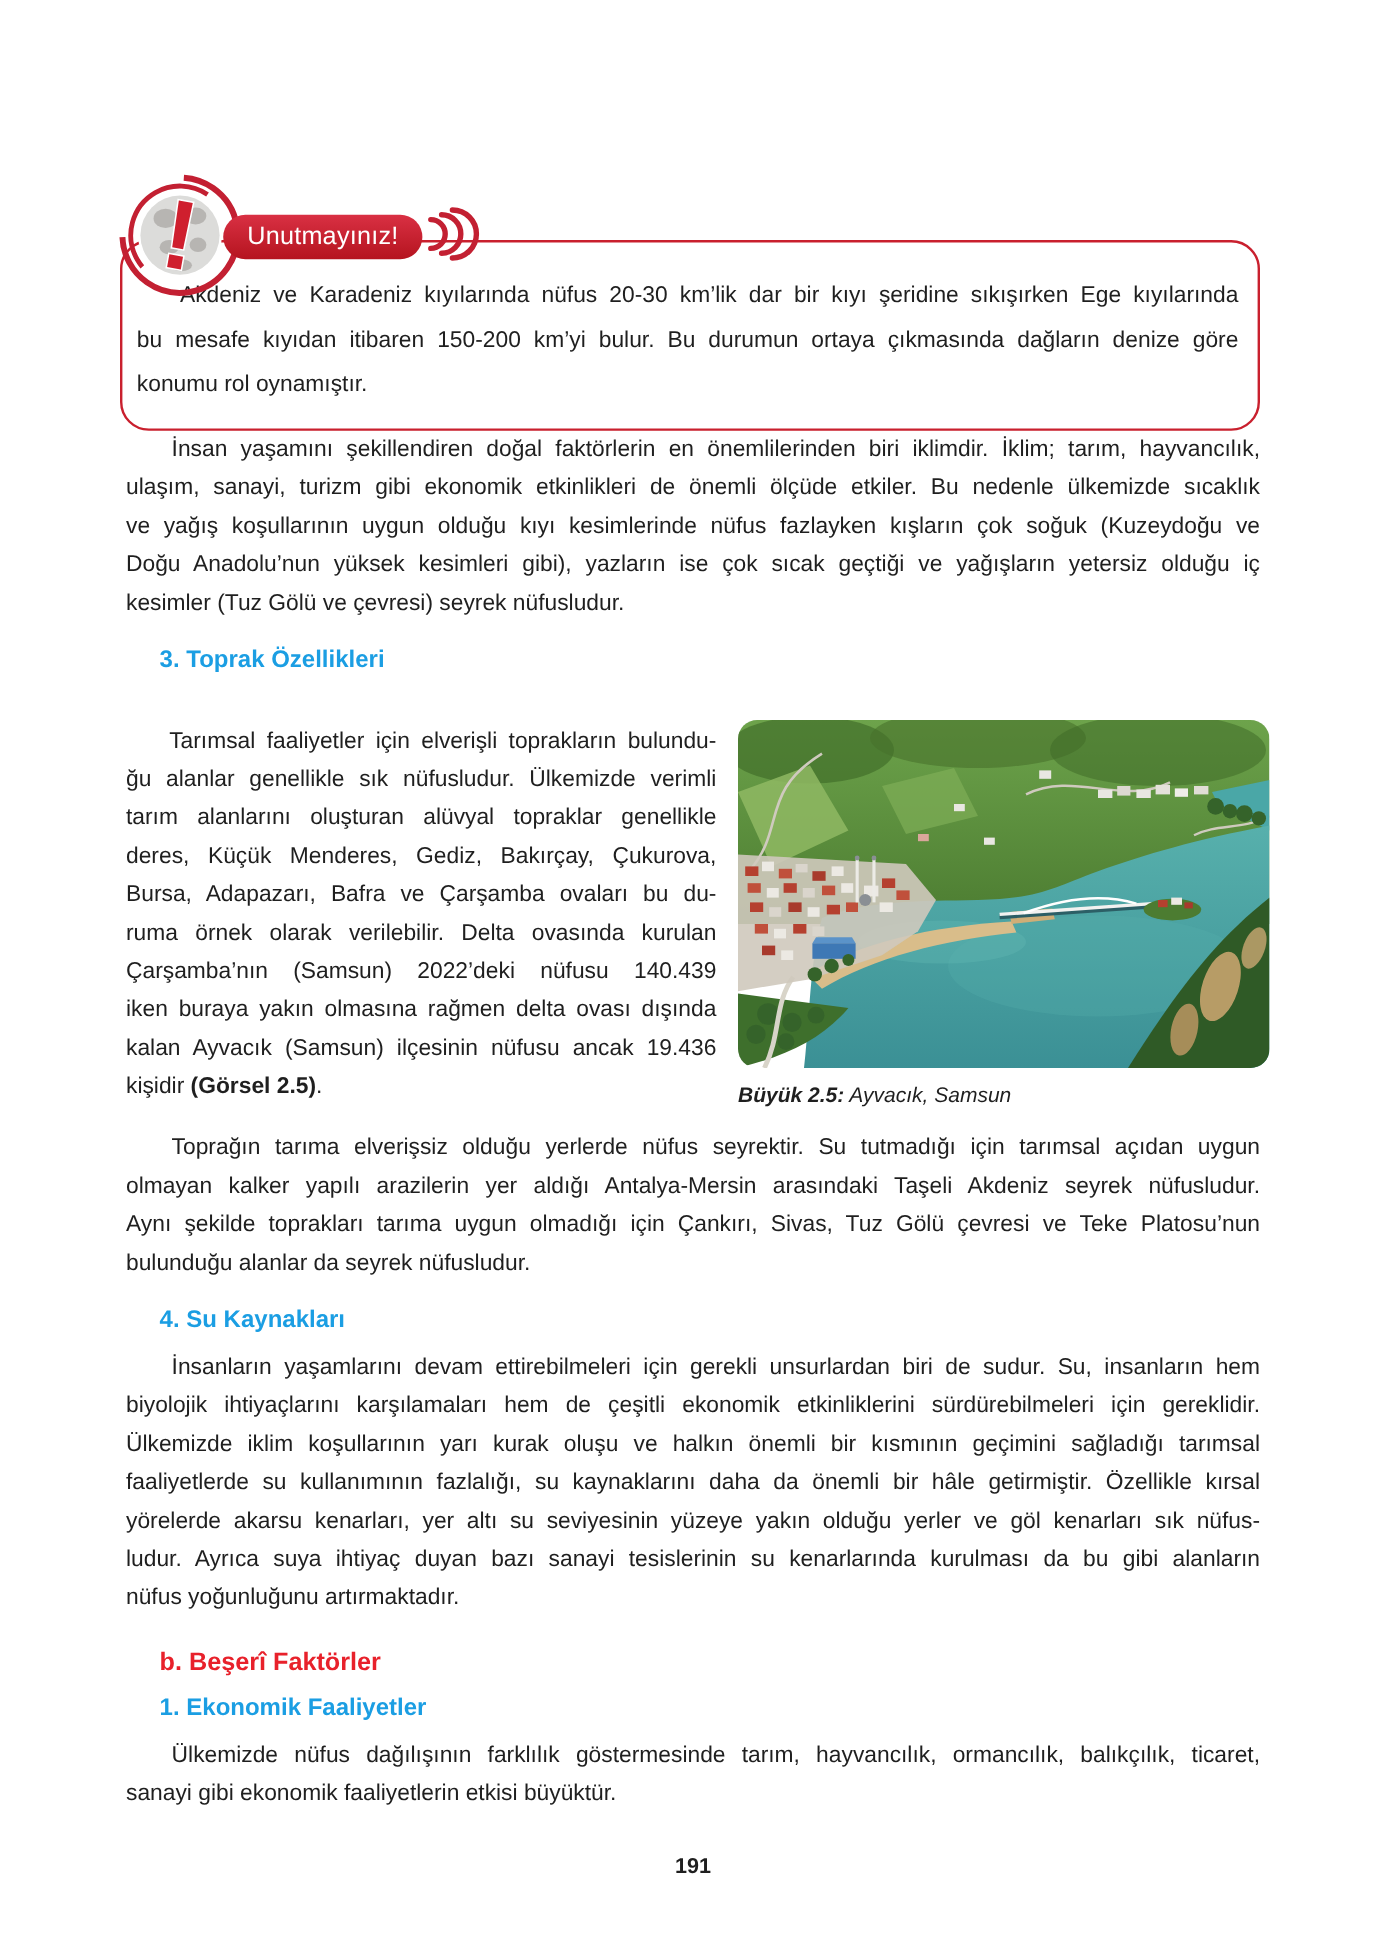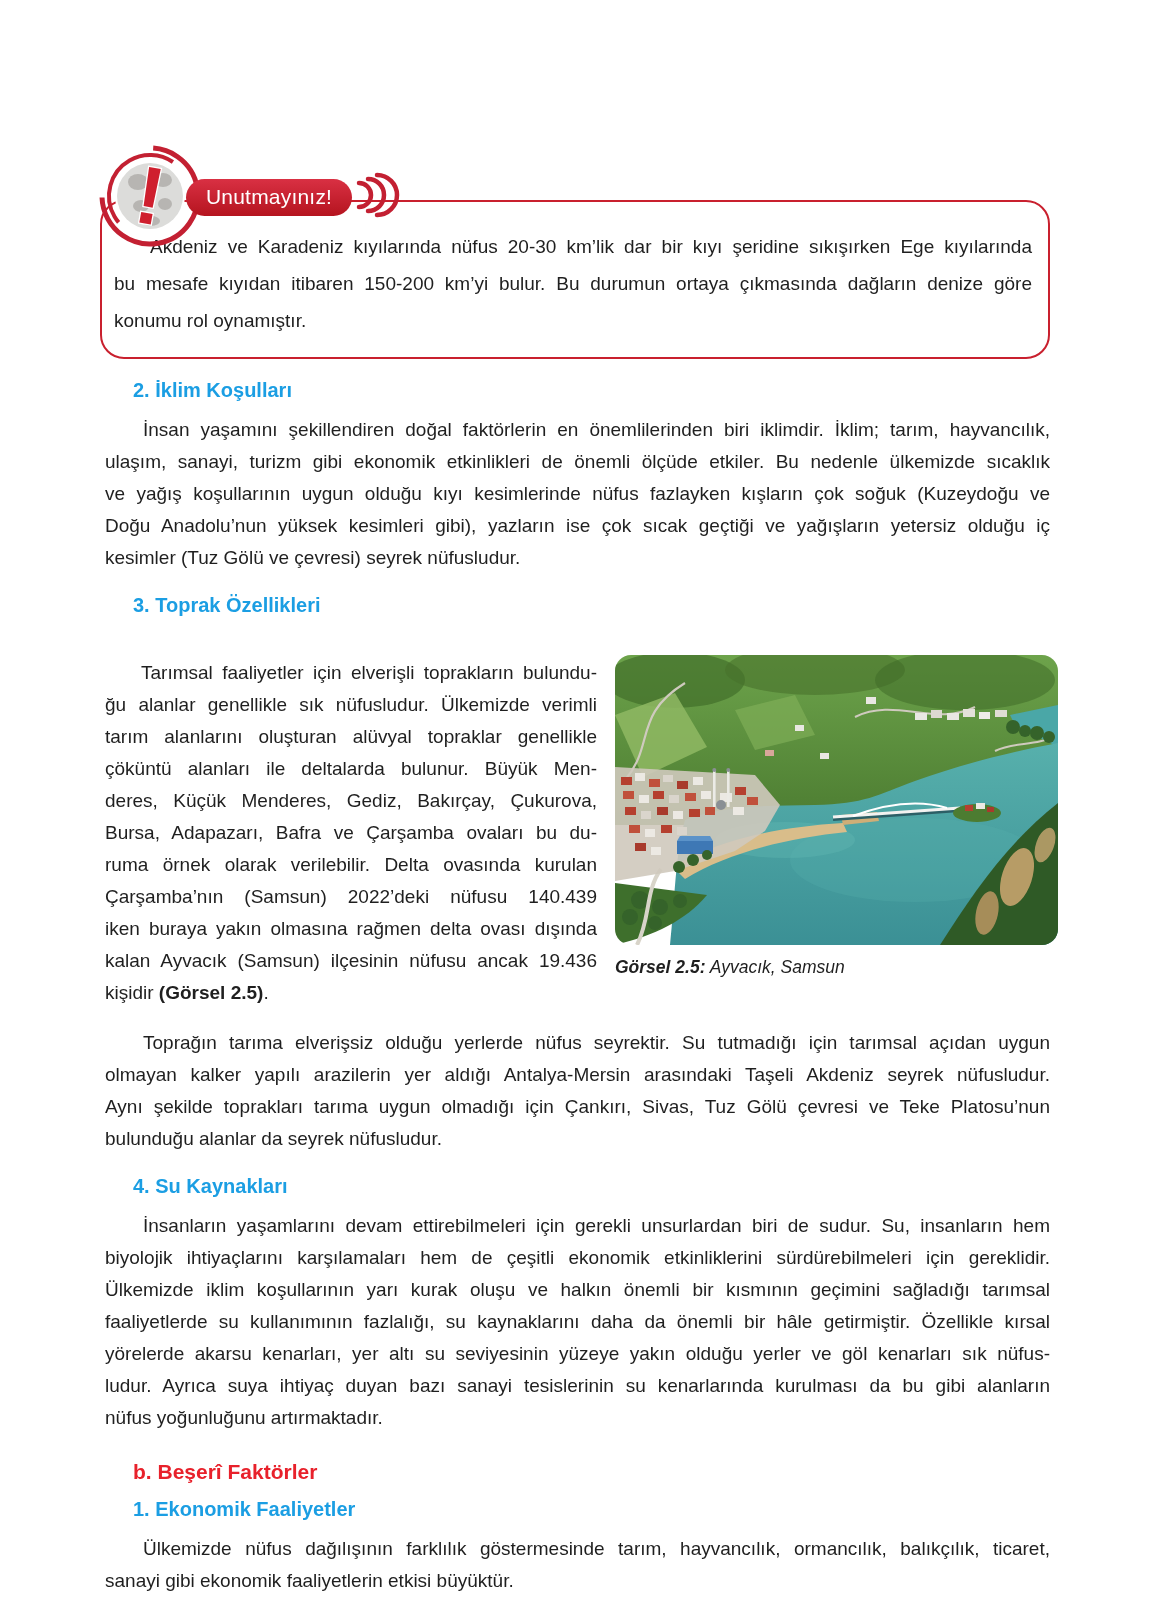--- a/index.html
+++ b/index.html
@@ -103,37 +103,35 @@
         </svg>
       </span>
     </div>
     <div class="c-line first">Akdeniz ve Karadeniz kıyılarında nüfus 20-30 km’lik dar bir kıyı şeridine sıkışırken Ege kıyılarında</div>
     <div class="c-line">bu mesafe kıyıdan itibaren 150-200 km’yi bulur. Bu durumun ortaya çıkmasında dağların denize göre</div>
     <div class="c-line last">konumu rol oynamıştır.</div>
   </div>
 
   <div class="main">
 
-    <div class="h-blue">2. İklim Koşulları</div>
     <div class="para">
       <div class="pline first">İnsan yaşamını şekillendiren doğal faktörlerin en önemlilerinden biri iklimdir. İklim; tarım, hayvancılık,</div>
       <div class="pline">ulaşım, sanayi, turizm gibi ekonomik etkinlikleri de önemli ölçüde etkiler. Bu nedenle ülkemizde sıcaklık</div>
       <div class="pline">ve yağış koşullarının uygun olduğu kıyı kesimlerinde nüfus fazlayken kışların çok soğuk (Kuzeydoğu ve</div>
       <div class="pline">Doğu Anadolu’nun yüksek kesimleri gibi), yazların ise çok sıcak geçtiği ve yağışların yetersiz olduğu iç</div>
       <div class="pline last">kesimler (Tuz Gölü ve çevresi) seyrek nüfusludur.</div>
     </div>
 
     <div class="h-blue">3. Toprak Özellikleri</div>
 
     <div class="cols">
       <div class="col-left">
         <div class="cl-line first">Tarımsal faaliyetler için elverişli toprakların bulundu-</div>
         <div class="cl-line">ğu alanlar genellikle sık nüfusludur. Ülkemizde verimli</div>
         <div class="cl-line">tarım alanlarını oluşturan alüvyal topraklar genellikle</div>
-        <div class="cl-line">çöküntü alanları ile deltalarda bulunur. Büyük Men-</div>
         <div class="cl-line">deres, Küçük Menderes, Gediz, Bakırçay, Çukurova,</div>
         <div class="cl-line">Bursa, Adapazarı, Bafra ve Çarşamba ovaları bu du-</div>
         <div class="cl-line">ruma örnek olarak verilebilir. Delta ovasında kurulan</div>
         <div class="cl-line">Çarşamba’nın (Samsun) 2022’deki nüfusu 140.439</div>
         <div class="cl-line">iken buraya yakın olmasına rağmen delta ovası dışında</div>
         <div class="cl-line">kalan Ayvacık (Samsun) ilçesinin nüfusu ancak 19.436</div>
         <div class="cl-line last"><span>kişidir </span><b>(Görsel 2.5)</b><span>.</span></div>
       </div>
 
       <div class="col-right">
@@ -256,21 +254,21 @@
               <path d="M218,162 L345,153" stroke="#f2f2f0" stroke-width="2.8" fill="none"></path>
               <path d="M238,161 Q292,141 332,153" stroke="#ffffff" stroke-width="2" fill="none"></path>
 
               <ellipse cx="362" cy="158" rx="24" ry="9" fill="#4c7c31"></ellipse>
               <rect x="350" y="150" width="8" height="6" fill="#b5402f"></rect>
               <rect x="361" y="148" width="9" height="6" fill="#ece9e3"></rect>
               <rect x="372" y="152" width="7" height="5" fill="#a83a2c"></rect>
             </svg>
           </div>
           <div class="figure-caption">
-            <span class="cap-label">Görsel 2.5:</span><span> Ayvacık, Samsun</span>
+            <span class="cap-label">Büyük 2.5:</span><span> Ayvacık, Samsun</span>
           </div>
         </div>
       </div>
     </div>
 
     <div class="para" style="margin-top: 18px;">
       <div class="pline first">Toprağın tarıma elverişsiz olduğu yerlerde nüfus seyrektir. Su tutmadığı için tarımsal açıdan uygun</div>
       <div class="pline">olmayan kalker yapılı arazilerin yer aldığı Antalya-Mersin arasındaki Taşeli Akdeniz seyrek nüfusludur.</div>
       <div class="pline">Aynı şekilde toprakları tarıma uygun olmadığı için Çankırı, Sivas, Tuz Gölü çevresi ve Teke Platosu’nun</div>
       <div class="pline last">bulunduğu alanlar da seyrek nüfusludur.</div>

